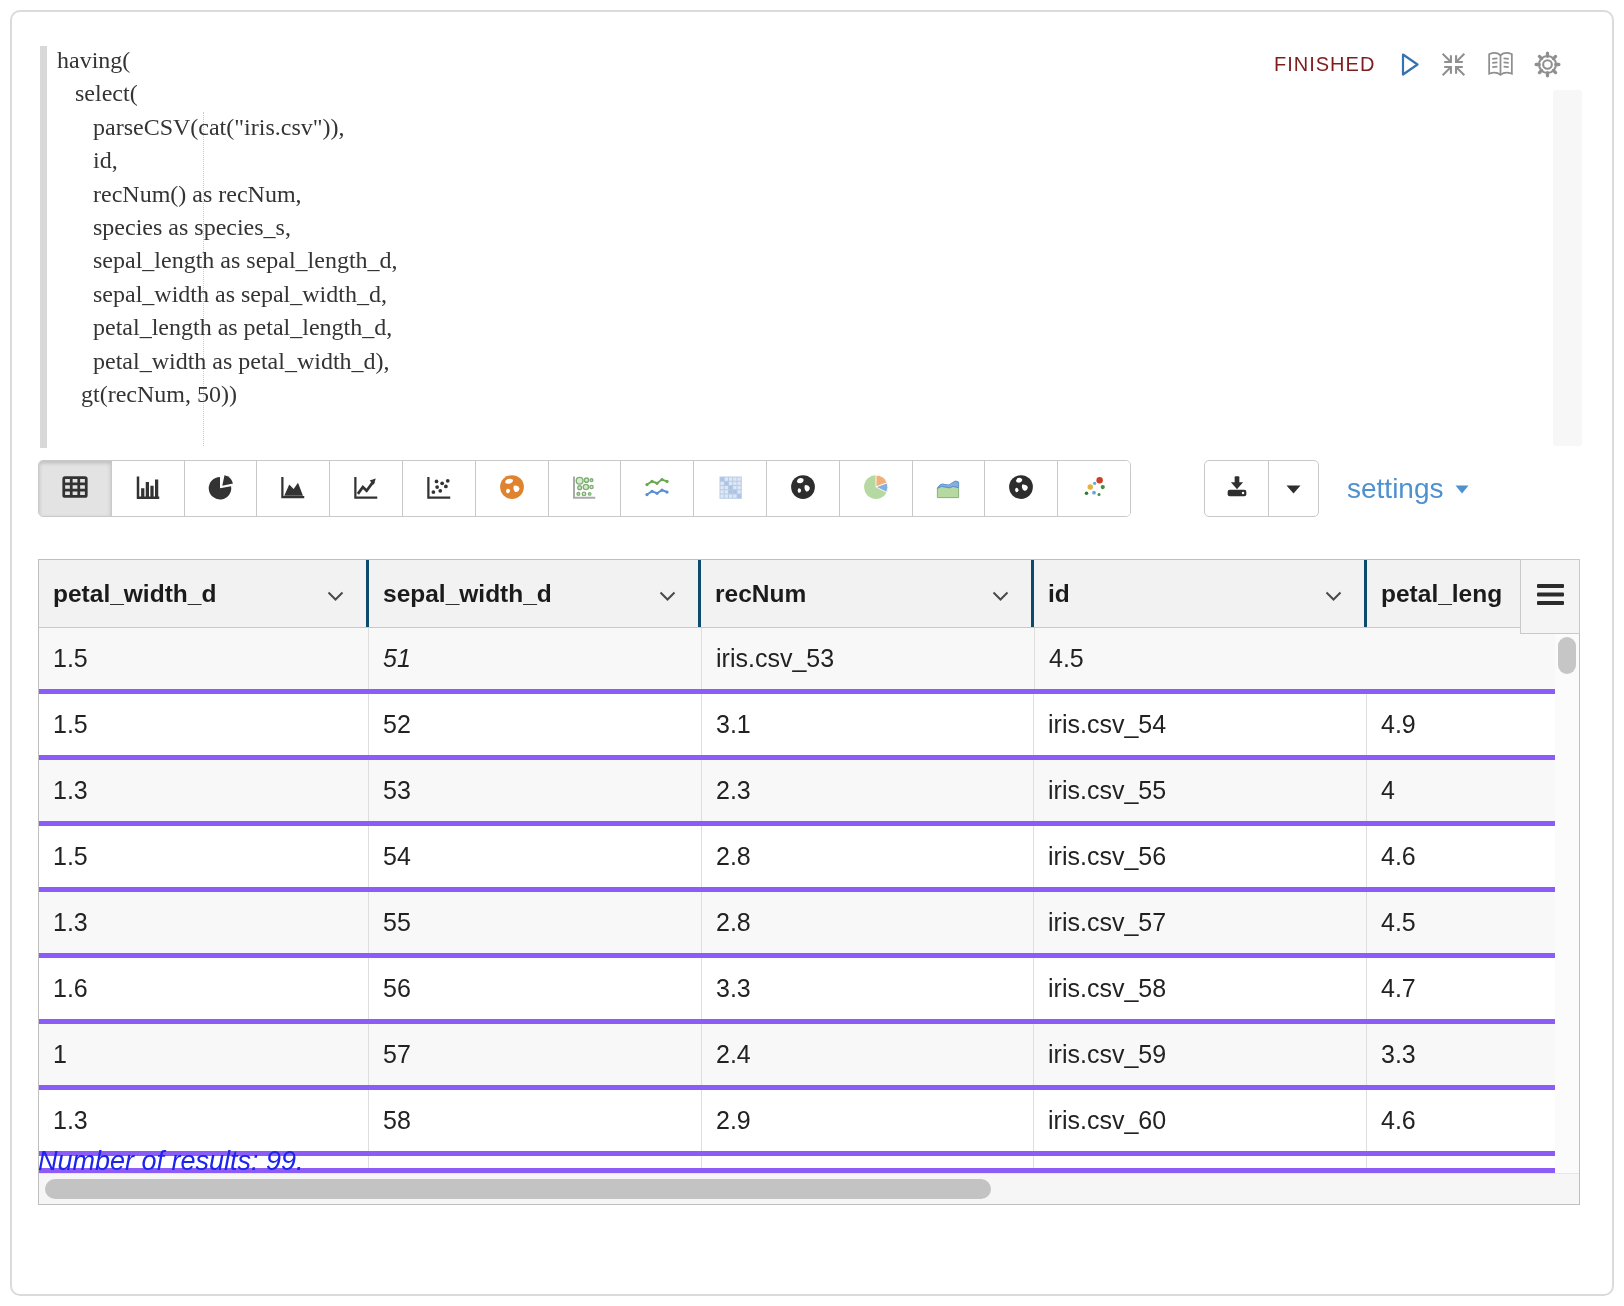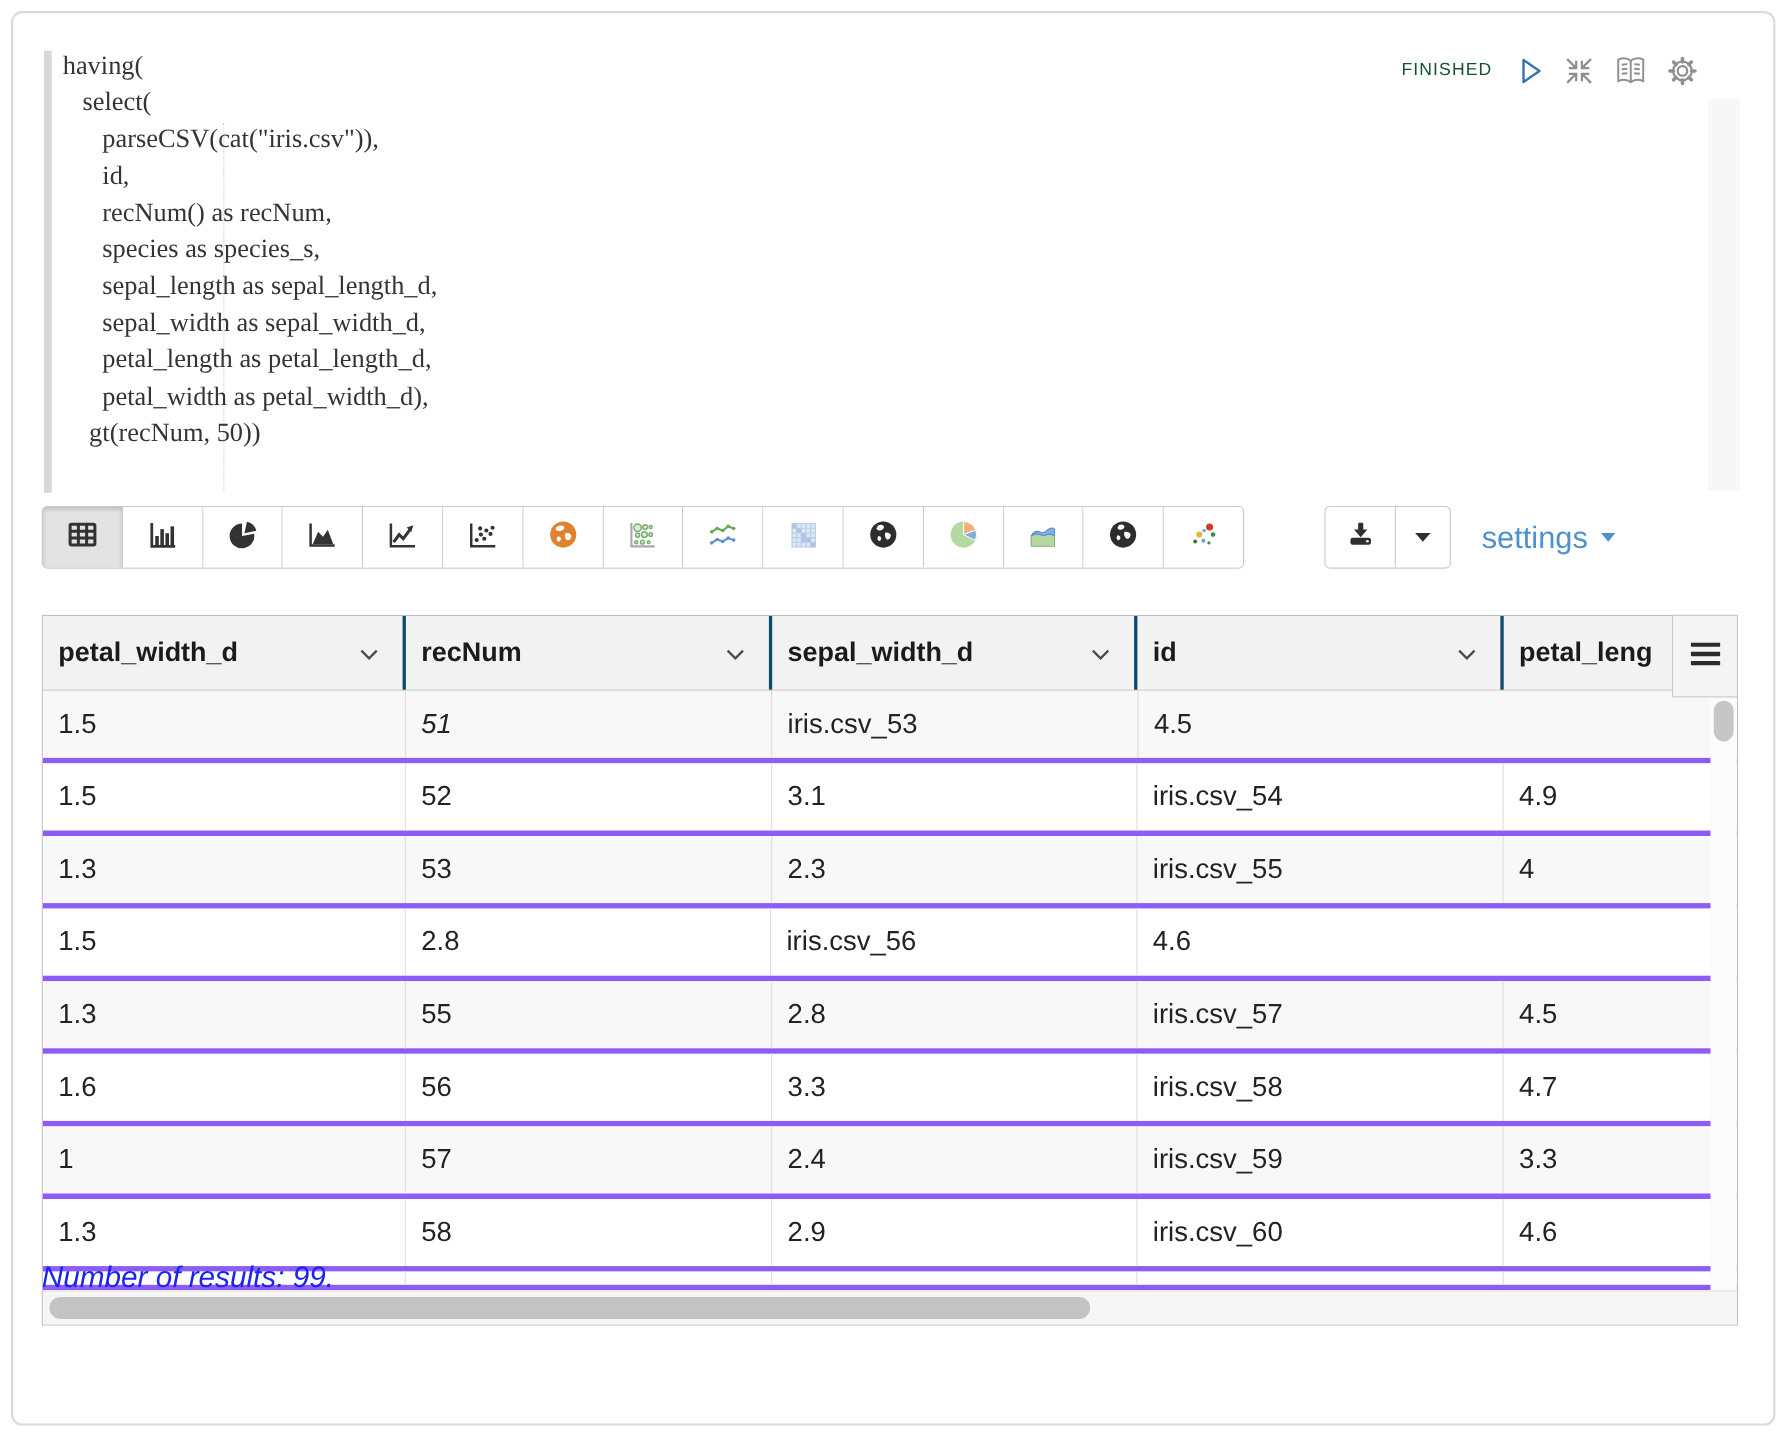--- a/index.html
+++ b/index.html
@@ -9,21 +9,21 @@
   .frame{position:absolute;left:10px;top:10px;width:1600px;height:1282px;border:2px solid #dbdbdb;border-radius:10px;background:#fff;}
 
   
   .gutter{position:absolute;left:40px;top:46px;width:7px;height:402px;background:#d8d8d8;}
   .code{position:absolute;left:57px;top:44px;font-family:Liberation Serif, serif;font-size:24px;line-height:33.4px;color:#343434;white-space:pre;margin:0;}
   .indent-guide{position:absolute;left:203px;top:112px;height:334px;border-left:1px dotted #c9c9c9;}
   .editor-scrollbar{position:absolute;left:1553px;top:90px;width:29px;height:356px;background:#f7f7f7;border-radius:3px;}
 
   
   .status{position:absolute;left:1274px;top:48px;height:32px;display:flex;align-items:center;gap:15px;}
-  .status-label{color:#14532d;font-size:16px;letter-spacing:1px;margin-right:6px;}
+  .status-label{color:#7f1d1d;font-size:20px;letter-spacing:1px;margin-right:6px;}
   .cicon{display:flex;align-items:center;justify-content:center;cursor:pointer;}
 
   
   .viz-group{position:absolute;left:38px;top:460px;height:57px;display:flex;border:1px solid #c9c9c9;border-radius:5px;background:#fff;overflow:hidden;box-sizing:border-box;}
   .viz-btn{width:71.8px;height:100%;display:flex;align-items:center;justify-content:center;border-right:1px solid #c9c9c9;background:#fff;cursor:pointer;flex:none;}
   .viz-btn:last-child{border-right:none;}
   .viz-btn.active{background:#e3e3e3;box-shadow:inset 0 2px 4px rgba(0,0,0,.18);}
   .dl-group{position:absolute;left:1204px;top:460px;height:57px;display:flex;border:1px solid #c9c9c9;border-radius:5px;background:#fff;overflow:hidden;box-sizing:border-box;}
   .dl-main{width:63px;display:flex;align-items:center;justify-content:center;border-right:1px solid #c9c9c9;cursor:pointer;}
   .dl-caret{width:49px;display:flex;align-items:center;justify-content:center;cursor:pointer;}
@@ -327,36 +327,36 @@
 <div class="grid">
   <div class="ghead">
       <div class="th" style="width: 330px;">
     <span class="th-label">petal_width_d</span>
     <span class="chev">
       <svg width="17" height="11" viewBox="0 0 17 11">
             <polyline points="1.5,1.5 8.5,8.5 15.5,1.5" fill="none" stroke="#4a4a4a" stroke-width="2"></polyline>
           </svg>
     </span>
   </div>
+      <div class="th" style="width: 332px;">
+    <span class="th-label">sepal_width_d</span>
+    <span class="chev">
+      <svg width="17" height="11" viewBox="0 0 17 11">
+            <polyline points="1.5,1.5 8.5,8.5 15.5,1.5" fill="none" stroke="#4a4a4a" stroke-width="2"></polyline>
+          </svg>
+    </span>
+  </div>
       <div class="th" style="width: 333px;">
     <span class="th-label">recNum</span>
     <span class="chev">
       <svg width="17" height="11" viewBox="0 0 17 11">
             <polyline points="1.5,1.5 8.5,8.5 15.5,1.5" fill="none" stroke="#4a4a4a" stroke-width="2"></polyline>
           </svg>
     </span>
   </div>
-      <div class="th" style="width: 332px;">
-    <span class="th-label">sepal_width_d</span>
-    <span class="chev">
-      <svg width="17" height="11" viewBox="0 0 17 11">
-            <polyline points="1.5,1.5 8.5,8.5 15.5,1.5" fill="none" stroke="#4a4a4a" stroke-width="2"></polyline>
-          </svg>
-    </span>
-  </div>
       <div class="th" style="width: 333px;">
     <span class="th-label">id</span>
     <span class="chev">
       <svg width="17" height="11" viewBox="0 0 17 11">
             <polyline points="1.5,1.5 8.5,8.5 15.5,1.5" fill="none" stroke="#4a4a4a" stroke-width="2"></polyline>
           </svg>
     </span>
   </div>
       <div class="th" style="flex: 1 1 0%;">
     <span class="th-label">petal_leng</span>
@@ -388,20 +388,21 @@
       </div>
       <div class="tr odd">
         <div class="td" style="width: 330px;">1.3</div>
         <div class="td" style="width: 333px;">53</div>
         <div class="td" style="width: 332px;">2.3</div>
         <div class="td" style="width: 333px;">iris.csv_55</div>
         <div class="td" style="flex: 1 1 0%;">4</div>
       </div>
       <div class="tr">
         <div class="td" style="width: 330px;">1.5</div>
+        <div class="td" style="width: 333px;">54</div>
         <div class="td" style="width: 332px;">2.8</div>
         <div class="td" style="width: 333px;">iris.csv_56</div>
         <div class="td" style="flex: 1 1 0%;">4.6</div>
       </div>
       <div class="tr odd">
         <div class="td" style="width: 330px;">1.3</div>
         <div class="td" style="width: 333px;">55</div>
         <div class="td" style="width: 332px;">2.8</div>
         <div class="td" style="width: 333px;">iris.csv_57</div>
         <div class="td" style="flex: 1 1 0%;">4.5</div>

